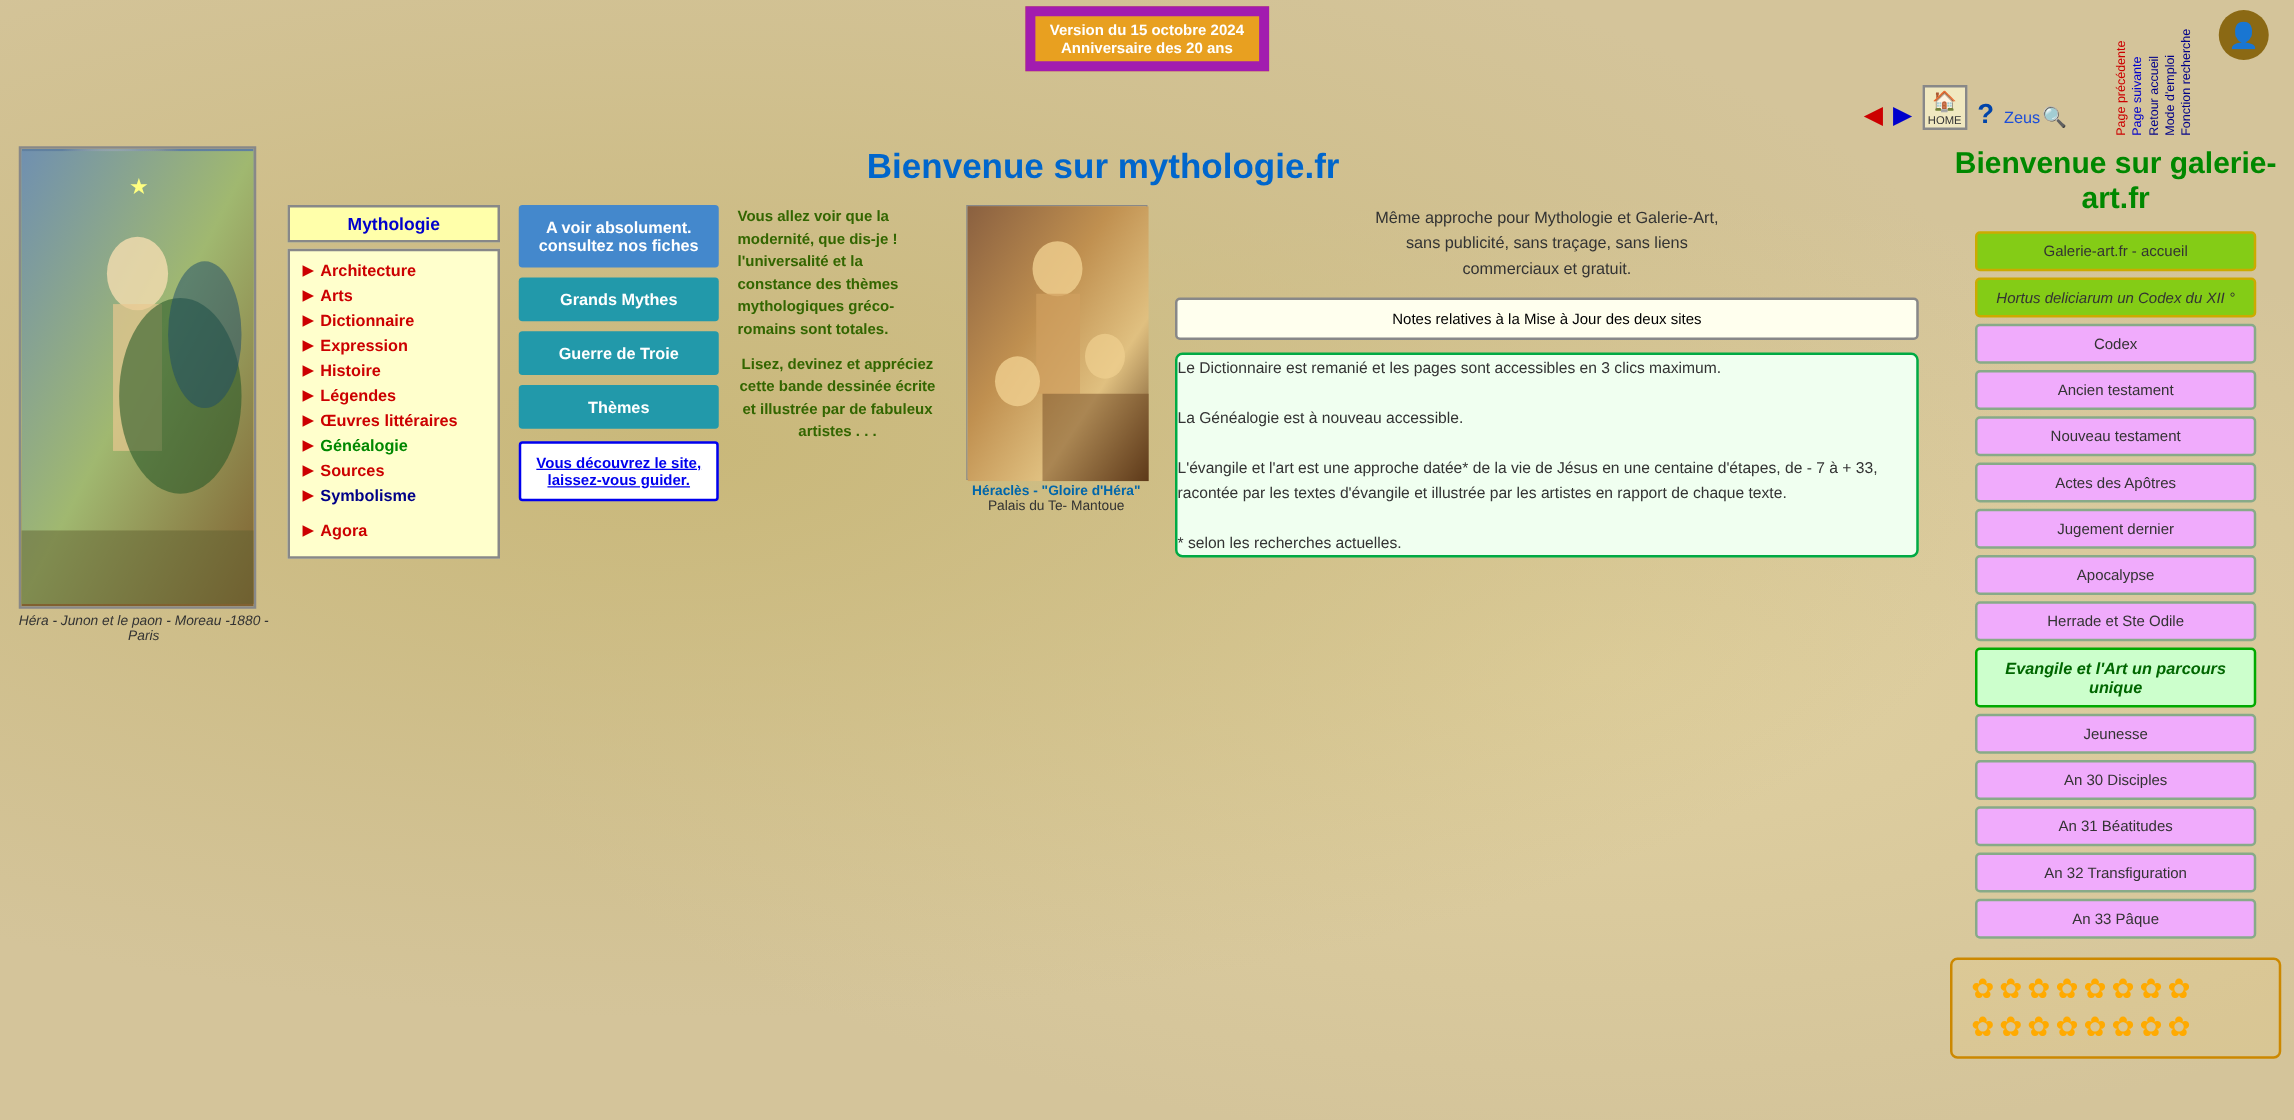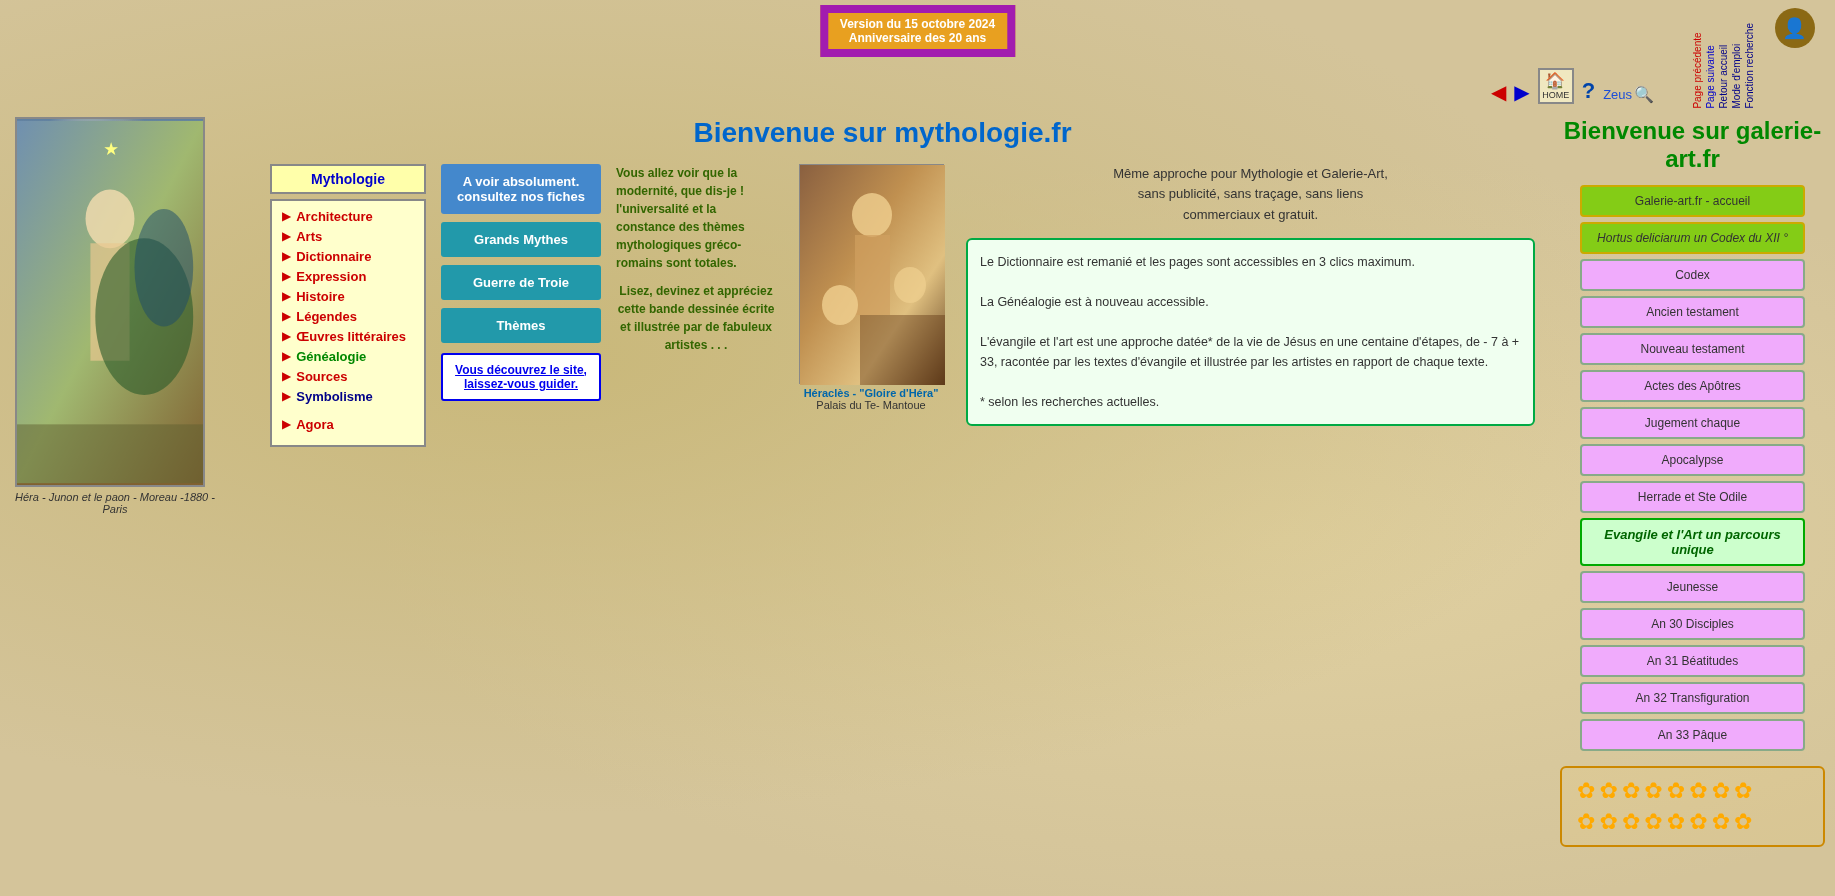--- a/index.html
+++ b/index.html
@@ -162,23 +162,22 @@
       margin-top: 5px;
     }
 
     .center-content {
       display: flex;
       gap: 15px;
     }
 
     
     .mythologie-menu {
-      width: 156px;
+      width: 170px;
       flex-shrink: 0;
-      margin-left: 40px;
     }
     .mythologie-header {
       background: #ffffaa;
       border: 2px solid #888;
       text-align: center;
       padding: 5px;
       font-weight: bold;
       color: #0000cc;
       font-size: 14px;
       margin-bottom: 5px;
@@ -282,21 +281,20 @@
       border-radius: 4px;
       cursor: pointer;
       font-size: 12px;
       text-align: center;
       margin-bottom: 10px;
     }
     .green-box {
       border: 2px solid #00aa44;
       background: #f0fff0;
       border-radius: 6px;
-      padding: 12px;
       font-size: 12.5px;
       color: #333;
       line-height: 1.6;
     }
     .green-box .italic { }
 
     
     .small-painting {
       width: 145px;
       height: 220px;
@@ -527,20 +525,21 @@
         <div class="small-painting-label">Héraclès - "Gloire d'Héra"</div>
         <div class="small-painting-sublabel">Palais du Te- Mantoue</div>
       </div>
 
       <div class="right-info">
         <div class="info-top-text">
           Même approche pour Mythologie et Galerie-Art,<br>
           sans publicité, sans traçage, sans liens<br>
           commerciaux et gratuit.
         </div>
+        <button class="update-notes-btn">Notes relatives à la Mise à Jour des deux sites</button>
         <div class="green-box">
           <p>Le Dictionnaire est remanié et les pages sont accessibles en 3 clics maximum.</p>
           <br>
           <p>La Généalogie est à nouveau accessible.</p>
           <br>
           <p>L'évangile et l'art est une approche datée* de la vie de Jésus en une centaine d'étapes, de - 7 à + 33, racontée par les textes d'évangile et illustrée par les artistes en rapport de chaque texte.</p>
           <br>
           <p class="italic">* selon les recherches actuelles.</p>
         </div>
       </div>
@@ -551,21 +550,21 @@
   <div class="right-galerie">
     <h2 class="galerie-title">Bienvenue sur galerie-art.fr</h2>
 
     <button class="galerie-btn accent">Galerie-art.fr - accueil</button>
     <button class="galerie-btn accent" style="font-style:italic;">Hortus deliciarum un Codex du XII °</button>
 
     <button class="galerie-btn">Codex</button>
     <button class="galerie-btn">Ancien testament</button>
     <button class="galerie-btn">Nouveau testament</button>
     <button class="galerie-btn">Actes des Apôtres</button>
-    <button class="galerie-btn">Jugement chaque</button>
+    <button class="galerie-btn">Jugement dernier</button>
     <button class="galerie-btn">Apocalypse</button>
     <button class="galerie-btn">Herrade et Ste Odile</button>
 
     <button class="galerie-btn green-accent">Evangile et l'Art un parcours unique</button>
 
     <button class="galerie-btn">Jeunesse</button>
     <button class="galerie-btn">An 30 Disciples</button>
     <button class="galerie-btn">An 31 Béatitudes</button>
     <button class="galerie-btn">An 32 Transfiguration</button>
     <button class="galerie-btn">An 33 Pâque</button>

